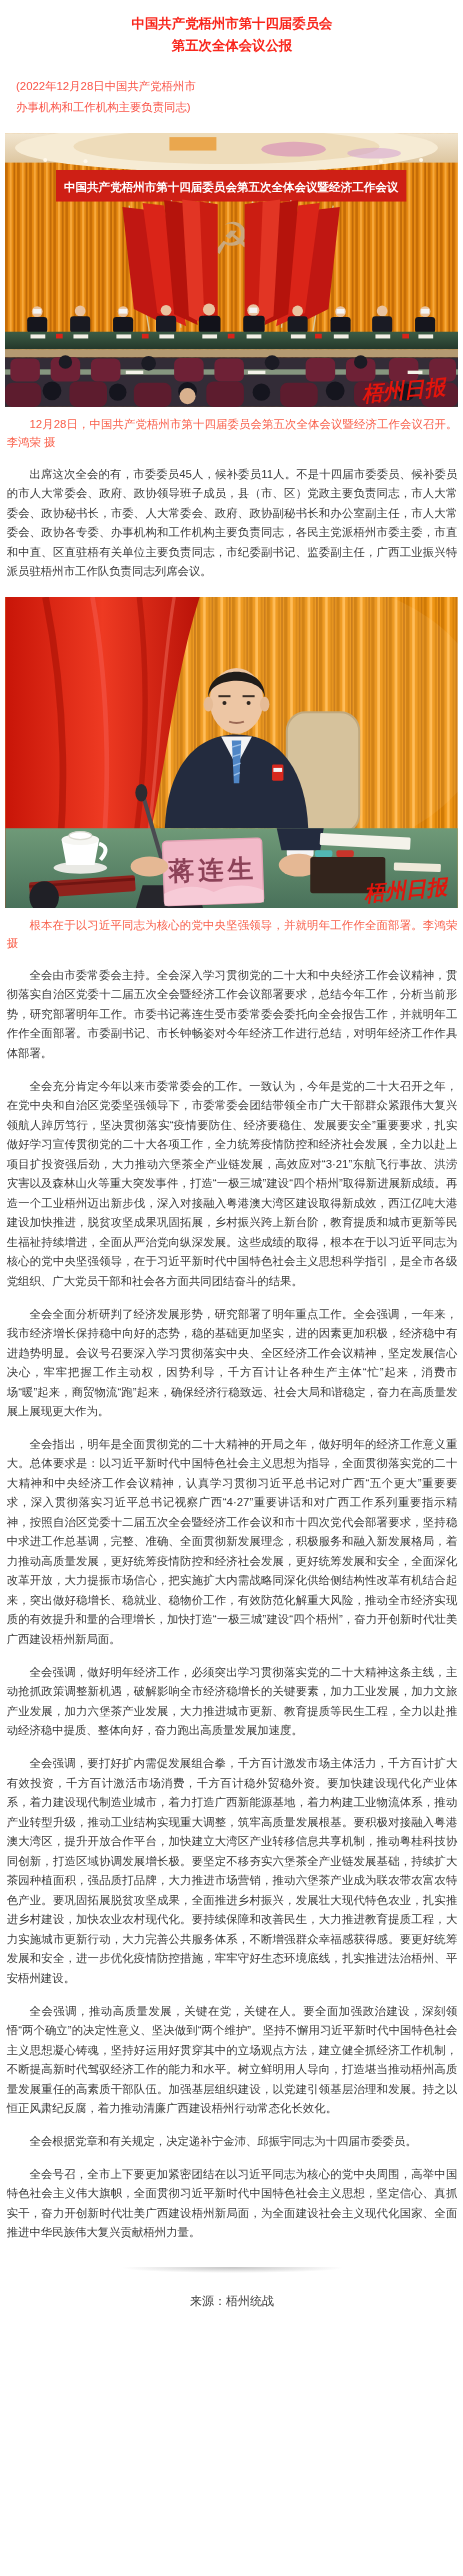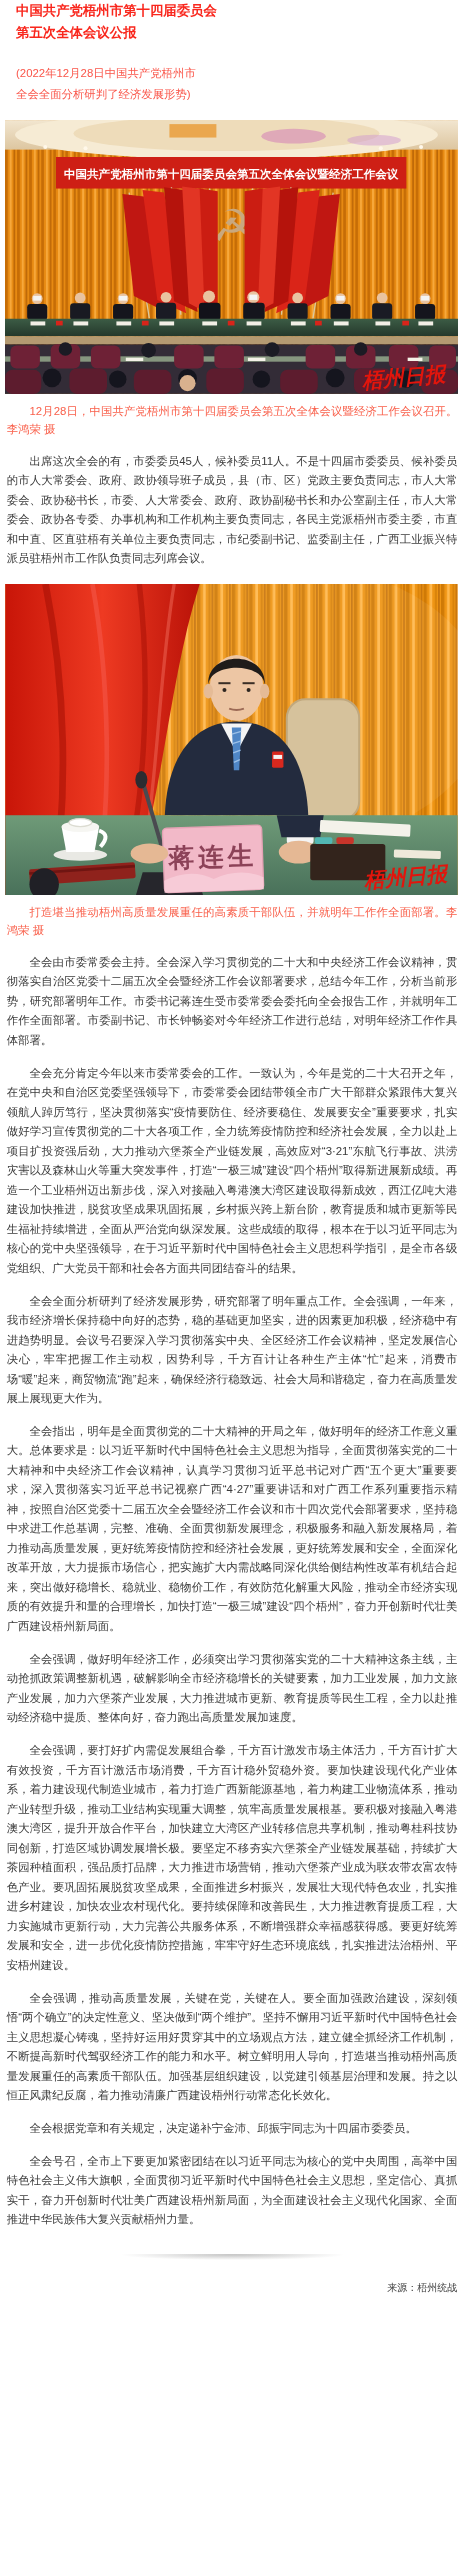--- a/index.html
+++ b/index.html
@@ -1,34 +1,34 @@
 <!DOCTYPE html>
 <html style="font-size:10.7px"><head>
 <meta charset="utf-8">
 <style>
   html,body{margin:0;padding:0;background:#ffffff;}
   body{width:464px;font-family:"Liberation Sans","DejaVu Sans",sans-serif;-webkit-font-smoothing:antialiased;}
   .article{width:464px;background:#fff;}
-  .title{font-size:13.4px;font-weight:bold;color:#f9271d;text-align:left;line-height:21.5px;margin:0 16px;padding-top:0;}
+  .title{font-size:13.4px;font-weight:bold;color:#f9271d;text-align:center;line-height:21.5px;margin:0 16px;padding-top:13px;}
   .subtitle{font-size:11.4px;font-weight:normal;color:#fa5549;line-height:21px;margin:20px 16px 0;}
   p.body{font-size:11.4px;line-height:19.5px;color:#3b3b3b;text-align:justify;text-indent:2em;margin:13.4px 6.7px;}
   p.caption{font-size:11.4px;line-height:18px;color:#f9604b;text-align:justify;text-indent:2em;margin:8.7px 6.7px 13.4px;}
   .photo{margin:14.8px 5.4px 8.7px;line-height:0;}
   .photo svg{display:block;}
   .divider{height:8px;width:309px;margin:24px auto 0;background:radial-gradient(ellipse 50% 90% at 50% 10%, rgba(50,50,50,.28), rgba(255,255,255,0) 72%);}
-  .source{font-size:10px;line-height:14.8px;color:#3b3b3b;margin:19px 6.7px 10.7px;text-align:right;}
+  .source{font-size:12px;line-height:14.8px;color:#3b3b3b;margin:19px 6.7px 10.7px;text-align:center;}
 </style>
 </head>
 <body>
 
 <div class="article">
 
   <h1 class="title"><span>中国共产党梧州市第十四届委员会</span><br><span>第五次全体会议公报</span></h1>
 
-  <div class="subtitle"><span>(2022年12月28日中国共产党梧州市</span><br><span>全会全面分析研判了经济发展形势)</span></div>
+  <div class="subtitle"><span>(2022年12月28日中国共产党梧州市</span><br><span>办事机构和工作机构主要负责同志)</span></div>
 
 
   <div class="photo">
     <svg viewBox="0 0 675 408" width="453" height="274" xmlns="http://www.w3.org/2000/svg">
       <defs>
         <linearGradient id="ceil" x1="0" y1="0" x2="0" y2="1">
           <stop offset="0" stop-color="#f2e6d0"></stop>
             <stop offset="1" stop-color="#ddc6a0"></stop>
         </linearGradient>
         <pattern id="curt1" width="18" height="40" patternUnits="userSpaceOnUse">
@@ -289,21 +289,21 @@
         <rect x="470" y="352" width="135" height="18" rx="2" fill="#f4f2ea" transform="rotate(3 470 352)"></rect>
         <rect x="455" y="388" width="112" height="54" rx="4" fill="#33241c"></rect>
         <rect x="462" y="378" width="26" height="10" rx="3" fill="#52b7b3"></rect>
         <rect x="494" y="378" width="26" height="10" rx="3" fill="#c8342a"></rect>
         <rect x="580" y="396" width="70" height="12" rx="2" fill="#efe9da" transform="rotate(2 580 396)"></rect>
       </g>
       <text x="598" y="448" text-anchor="middle" font-size="31" font-weight="bold" font-style="italic" fill="#e2150c" font-family="DejaVu Serif, serif" transform="rotate(-5 598 448)">梧州日报</text>
     </svg>
   </div>
 
-  <p class="caption">打造堪当推动梧州高质量发展重任的高素质干部队伍，并就明年工作作全面部署。李鸿荣 摄</p>
+  <p class="caption">根本在于以习近平同志为核心的党中央坚强领导，并就明年工作作全面部署。李鸿荣 摄</p>
 
   <p class="body">全会由市委常委会主持。全会深入学习贯彻党的二十大和中央经济工作会议精神，贯彻落实自治区党委十二届五次全会暨经济工作会议部署要求，总结今年工作，分析当前形势，研究部署明年工作。市委书记蒋连生受市委常委会委托向全会报告工作，并就明年工作作全面部署。市委副书记、市长钟畅姿对今年经济工作进行总结，对明年经济工作作具体部署。</p>
   <p class="body">全会充分肯定今年以来市委常委会的工作。一致认为，今年是党的二十大召开之年，在党中央和自治区党委坚强领导下，市委常委会团结带领全市广大干部群众紧跟伟大复兴领航人踔厉笃行，坚决贯彻落实“疫情要防住、经济要稳住、发展要安全”重要要求，扎实做好学习宣传贯彻党的二十大各项工作，全力统筹疫情防控和经济社会发展，全力以赴上项目扩投资强后劲，大力推动六堡茶全产业链发展，高效应对“3·21”东航飞行事故、洪涝灾害以及森林山火等重大突发事件，打造“一极三城”建设“四个梧州”取得新进展新成绩。再造一个工业梧州迈出新步伐，深入对接融入粤港澳大湾区建设取得新成效，西江亿吨大港建设加快推进，脱贫攻坚成果巩固拓展，乡村振兴跨上新台阶，教育提质和城市更新等民生福祉持续增进，全面从严治党向纵深发展。这些成绩的取得，根本在于以习近平同志为核心的党中央坚强领导，在于习近平新时代中国特色社会主义思想科学指引，是全市各级党组织、广大党员干部和社会各方面共同团结奋斗的结果。</p>
   <p class="body">全会全面分析研判了经济发展形势，研究部署了明年重点工作。全会强调，一年来，我市经济增长保持稳中向好的态势，稳的基础更加坚实，进的因素更加积极，经济稳中有进趋势明显。会议号召要深入学习贯彻落实中央、全区经济工作会议精神，坚定发展信心决心，牢牢把握工作主动权，因势利导，千方百计让各种生产主体“忙”起来，消费市场“暖”起来，商贸物流“跑”起来，确保经济行稳致远、社会大局和谐稳定，奋力在高质量发展上展现更大作为。</p>
   <p class="body">全会指出，明年是全面贯彻党的二十大精神的开局之年，做好明年的经济工作意义重大。总体要求是：以习近平新时代中国特色社会主义思想为指导，全面贯彻落实党的二十大精神和中央经济工作会议精神，认真学习贯彻习近平总书记对广西“五个更大”重要要求，深入贯彻落实习近平总书记视察广西“4·27”重要讲话和对广西工作系列重要指示精神，按照自治区党委十二届五次全会暨经济工作会议和市十四次党代会部署要求，坚持稳中求进工作总基调，完整、准确、全面贯彻新发展理念，积极服务和融入新发展格局，着力推动高质量发展，更好统筹疫情防控和经济社会发展，更好统筹发展和安全，全面深化改革开放，大力提振市场信心，把实施扩大内需战略同深化供给侧结构性改革有机结合起来，突出做好稳增长、稳就业、稳物价工作，有效防范化解重大风险，推动全市经济实现质的有效提升和量的合理增长，加快打造“一极三城”建设“四个梧州”，奋力开创新时代壮美广西建设梧州新局面。</p>
   <p class="body">全会强调，做好明年经济工作，必须突出学习贯彻落实党的二十大精神这条主线，主动抢抓政策调整新机遇，破解影响全市经济稳增长的关键要素，加力工业发展，加力文旅产业发展，加力六堡茶产业发展，大力推进城市更新、教育提质等民生工程，全力以赴推动经济稳中提质、整体向好，奋力跑出高质量发展加速度。</p>
   <p class="body">全会强调，要打好扩内需促发展组合拳，千方百计激发市场主体活力，千方百计扩大有效投资，千方百计激活市场消费，千方百计稳外贸稳外资。要加快建设现代化产业体系，着力建设现代制造业城市，着力打造广西新能源基地，着力构建工业物流体系，推动产业转型升级，推动工业结构实现重大调整，筑牢高质量发展根基。要积极对接融入粤港澳大湾区，提升开放合作平台，加快建立大湾区产业转移信息共享机制，推动粤桂科技协同创新，打造区域协调发展增长极。要坚定不移夯实六堡茶全产业链发展基础，持续扩大茶园种植面积，强品质打品牌，大力推进市场营销，推动六堡茶产业成为联农带农富农特色产业。要巩固拓展脱贫攻坚成果，全面推进乡村振兴，发展壮大现代特色农业，扎实推进乡村建设，加快农业农村现代化。要持续保障和改善民生，大力推进教育提质工程，大力实施城市更新行动，大力完善公共服务体系，不断增强群众幸福感获得感。要更好统筹发展和安全，进一步优化疫情防控措施，牢牢守好生态环境底线，扎实推进法治梧州、平安梧州建设。</p>
   <p class="body">全会强调，推动高质量发展，关键在党，关键在人。要全面加强政治建设，深刻领悟“两个确立”的决定性意义、坚决做到“两个维护”。坚持不懈用习近平新时代中国特色社会主义思想凝心铸魂，坚持好运用好贯穿其中的立场观点方法，建立健全抓经济工作机制，不断提高新时代驾驭经济工作的能力和水平。树立鲜明用人导向，打造堪当推动梧州高质量发展重任的高素质干部队伍。加强基层组织建设，以党建引领基层治理和发展。持之以恒正风肃纪反腐，着力推动清廉广西建设梧州行动常态化长效化。</p>
   <p class="body">全会根据党章和有关规定，决定递补宁金沛、邱振宇同志为十四届市委委员。</p>
   <p class="body">全会号召，全市上下要更加紧密团结在以习近平同志为核心的党中央周围，高举中国特色社会主义伟大旗帜，全面贯彻习近平新时代中国特色社会主义思想，坚定信心、真抓实干，奋力开创新时代壮美广西建设梧州新局面，为全面建设社会主义现代化国家、全面推进中华民族伟大复兴贡献梧州力量。</p>

